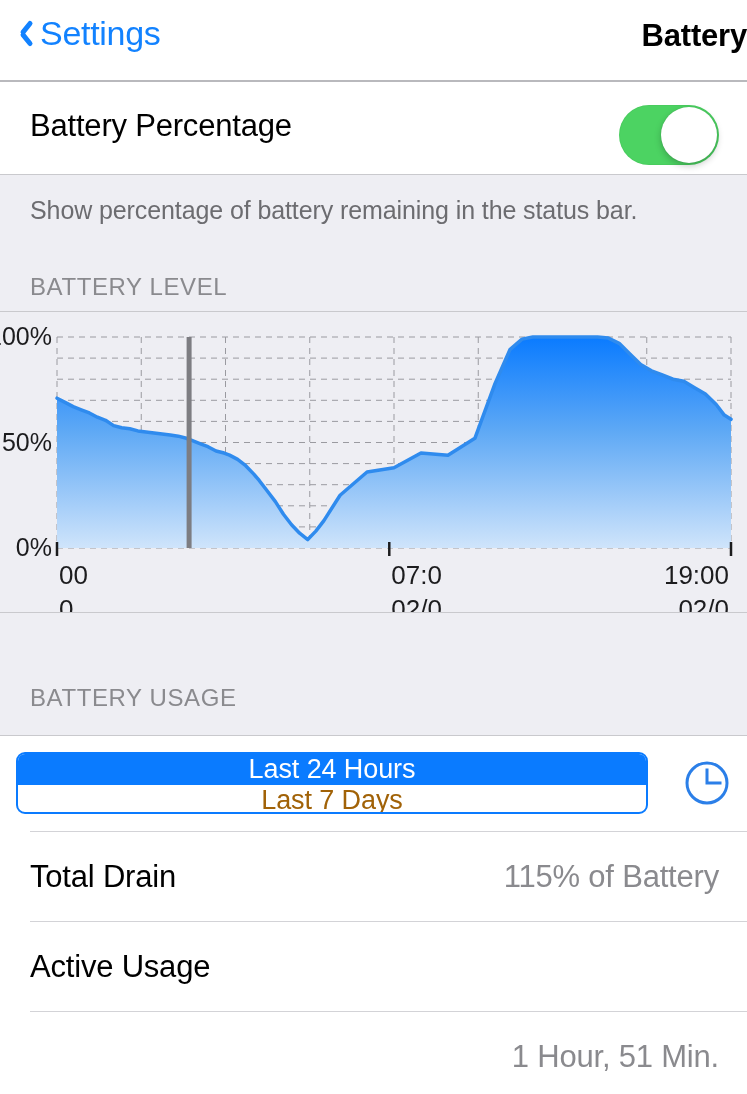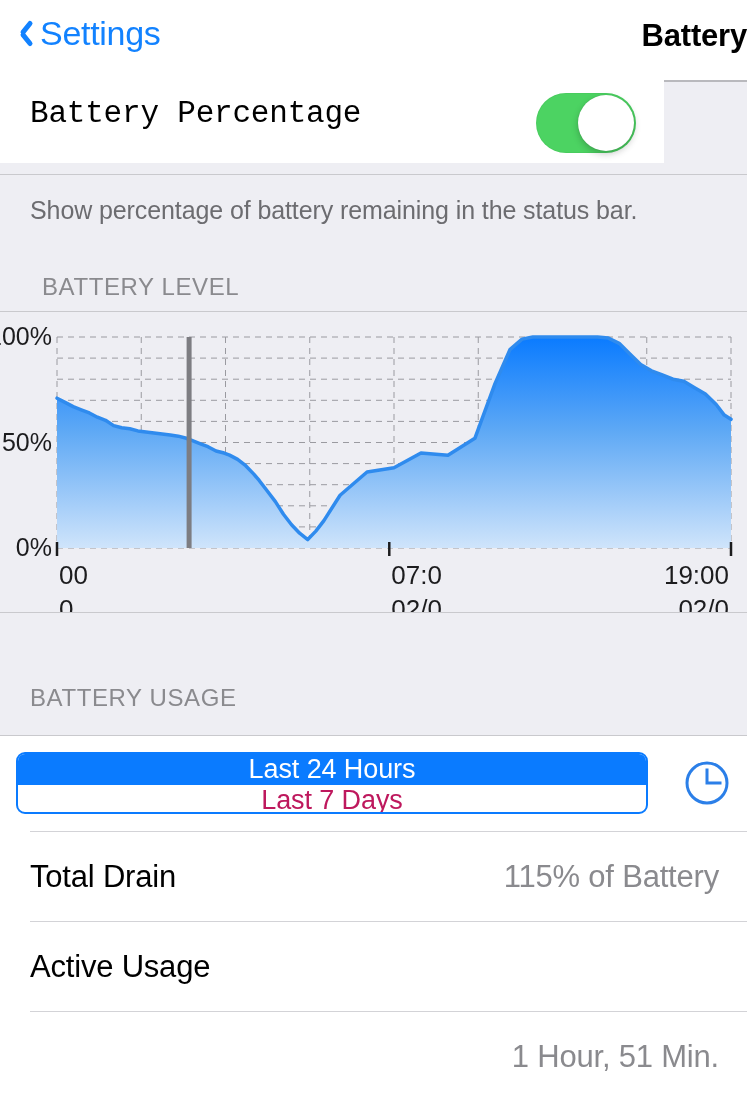--- a/index.html
+++ b/index.html
@@ -39,23 +39,22 @@
     text-align: right; font-size: 31px; font-weight: bold;
     color: #000; letter-spacing: -0.2px;
   }
   .nav-sep {
     position: absolute; left: 0; top: 80px; width: 747px; height: 2px;
     background: #b9b9bd;
   }
 
   
   .toggle-row {
-    position: absolute; left: 0; top: 70px; width: 664px; height: 93px;
-    background: #ffffff;
-    font-family: Liberation Mono, monospace;
+    position: absolute; left: 0; top: 82px; width: 747px; height: 93px;
+    background: #ffffff;
   }
   .toggle-label {
     position: absolute; left: 30px; top: 26px;
     font-size: 31px; color: #000; letter-spacing: -0.2px;
   }
   .switch {
     position: absolute; right: 28px; top: 23px;
     width: 100px; height: 60px; border-radius: 30px;
     background: #4cd362; cursor: pointer;
     box-shadow: inset 0 0 0 1px rgba(0,0,0,0.03);
@@ -73,21 +72,21 @@
 
   
   .footer-note {
     position: absolute; left: 30px; top: 196px; width: 700px;
     font-size: 25px; color: #6c6c70; letter-spacing: -0.1px;
   }
   .section-hdr {
     position: absolute; font-size: 24px; color: #8a8a8e;
     letter-spacing: 0.6px;
   }
-  #battery-level-hdr { left: 42px; top: 273px; }
+  #battery-level-hdr { left: 30px; top: 273px; }
   #battery-usage-hdr { left: 30px; top: 684px; }
 
   
   .chart-sep-top {
     position: absolute; left: 0; top: 311px; width: 747px; height: 1px;
     background: #c9c9cd;
   }
   .chart-sep-bottom {
     position: absolute; left: 0; top: 612px; width: 747px; height: 1px;
     background: #c9c9cd;
@@ -108,21 +107,21 @@
     background: #c9c9cd;
   }
   .segmented {
     position: absolute; left: 16px; top: 17px;
     width: 632px; height: 62px;
     border: 2px solid #0a7bff; border-radius: 9px;
     display: flex; overflow: hidden; background: #fff; flex-direction: column;
   }
   .seg {
     flex: 1; display: flex; align-items: center; justify-content: center;
-    font-size: 27px; color: #be185d; cursor: pointer;
+    font-size: 27px; color: #a16207; cursor: pointer;
     letter-spacing: -0.1px;
   }
   .seg.active { background: #0a7bff; color: #ffffff; }
   .seg-divider { width: 2px; background: #0a7bff; }
   .clock-btn {
     position: absolute; left: 683px; top: 24px;
     width: 48px; height: 48px; cursor: pointer;
   }
 
   

